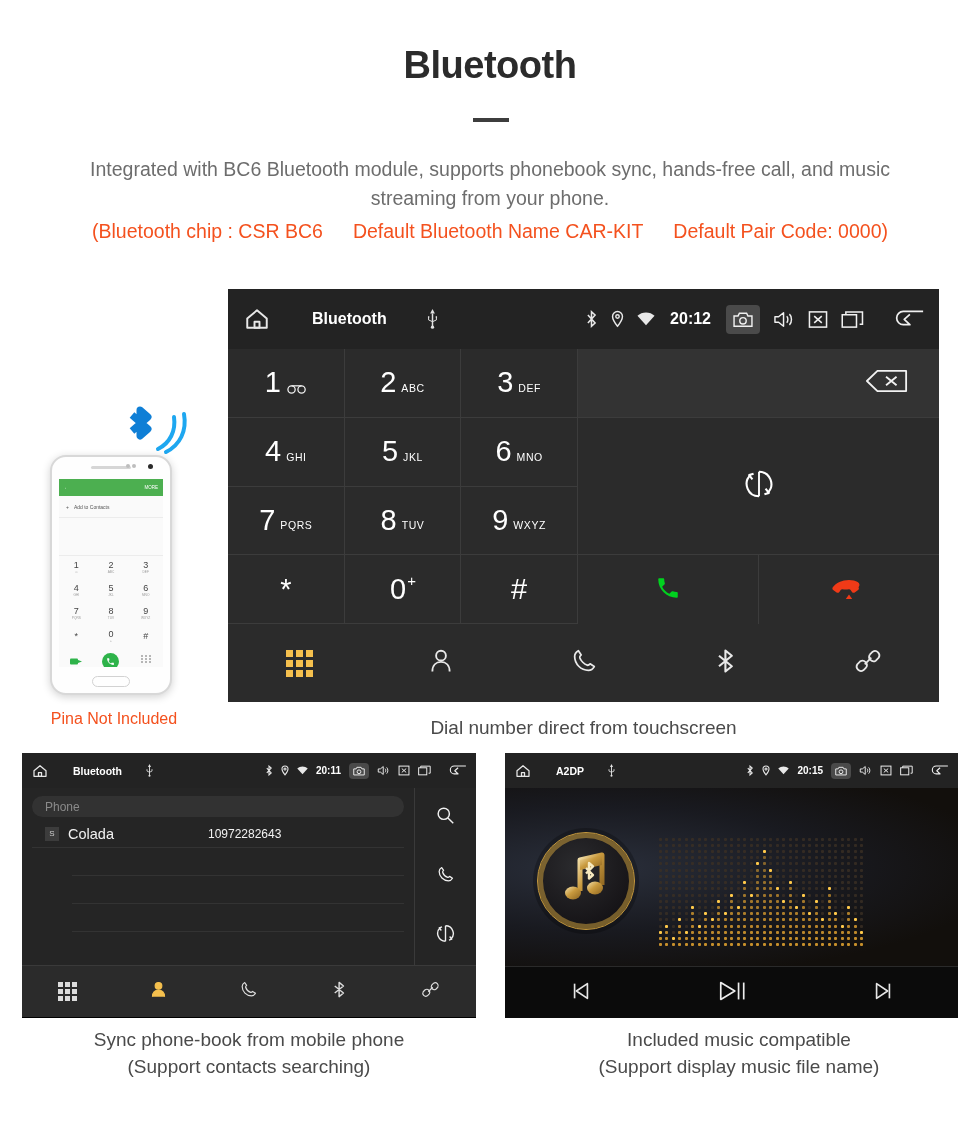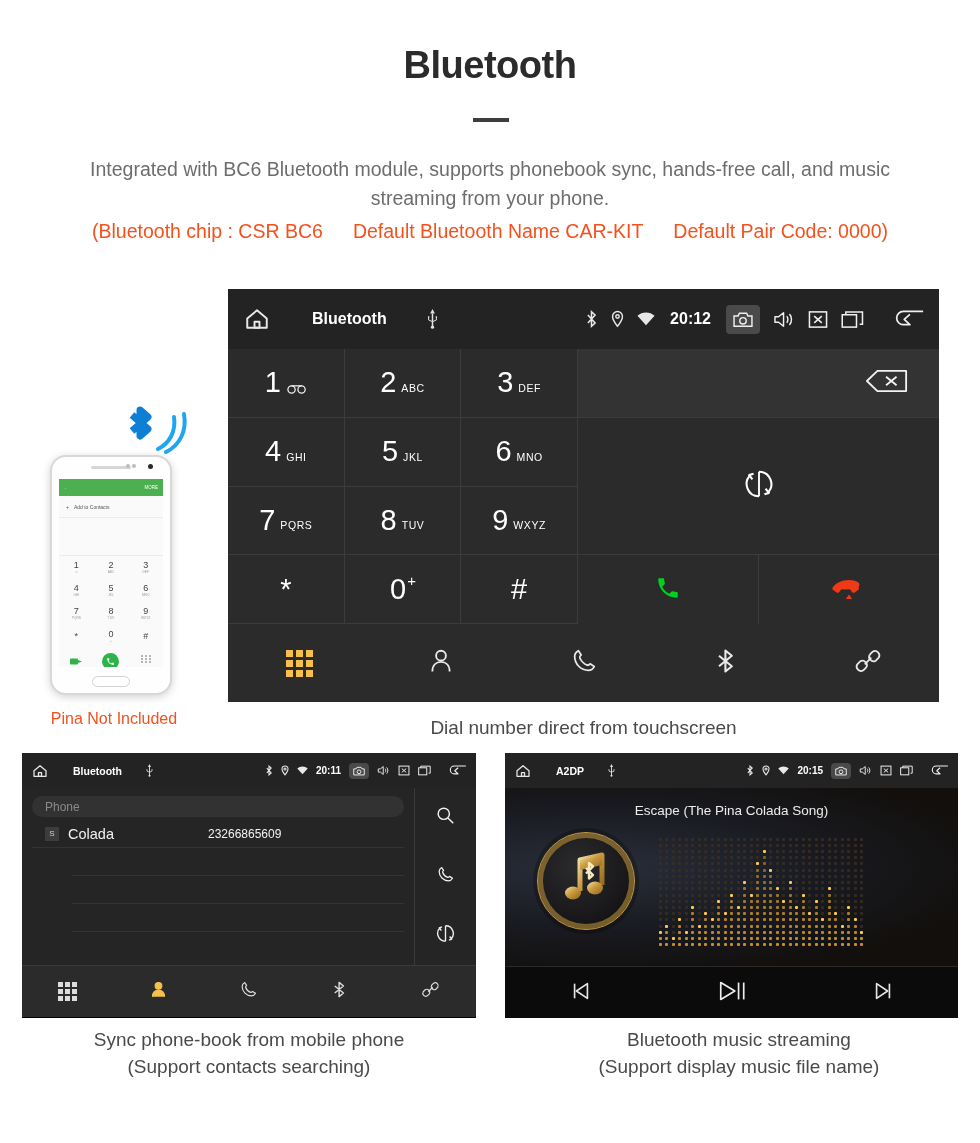--- a/index.html
+++ b/index.html
@@ -658,21 +658,21 @@
 
     <div class="ct-body">
       <div class="ct-list">
         <div class="searchbox">
           <span>Phone</span>
         </div>
         <div id="contacts-rows">
             <div class="ct-row">
               <span class="ct-badge">S</span>
               <span class="ct-name">Colada</span>
-              <span class="ct-num">23266865609</span>
+              <span class="ct-num">10972282643</span>
             </div>
             <div class="ct-empty"></div>
             <div class="ct-empty"></div>
             <div class="ct-empty"></div>
           </div>
       </div>
       <div class="ct-rail">
         <span>
           <svg width="19" height="19" viewBox="0 0 22 22" fill="none" stroke="#f0f0f0" stroke-width="1.7">
               <circle cx="9" cy="9" r="6.5"></circle>
@@ -805,21 +805,20 @@
         </span>
         <span class="sb-icon" style="margin-left:8px">
           <svg width="20" height="13" viewBox="0 0 36 22" fill="none" stroke="#f0f0f0" stroke-width="2" stroke-linejoin="round">
               <path d="M34 3 H13 A7 7 0 0 0 13 17 H20 L14 11.5 L20 6"></path>
             </svg>
         </span>
       </div>
     </div>
 
     <div class="mu-body">
-      <div class="mu-title">Escape (The Pina Colada Song)</div>
       <div class="mu-art">
         <span>
           <svg width="52" height="56" viewBox="0 0 52 56">
             <defs>
               <linearGradient id="gold" x1="0" y1="0" x2="1" y2="1">
                 <stop offset="0%" stop-color="#f4e2ae"></stop>
                 <stop offset="45%" stop-color="#c99a3e"></stop>
                 <stop offset="100%" stop-color="#8c6420"></stop>
               </linearGradient>
             </defs>
@@ -2588,17 +2587,17 @@
           <svg width="22" height="22" viewBox="0 0 24 24" fill="none" stroke="#e6e6e6" stroke-width="1.8" stroke-linejoin="round">
               <path d="M5 4 L17 12 L5 20 Z"></path>
               <path d="M19 4 V20"></path>
             </svg>
         </span>
       </div>
     </div>
   </div>
 
   <div class="caption" id="cap-music">
-    <div>Bluetooth music streaming</div>
+    <div>Included music compatible</div>
     <div>(Support display music file name)</div>
   </div>
 
 </div>
 
 </body></html>

